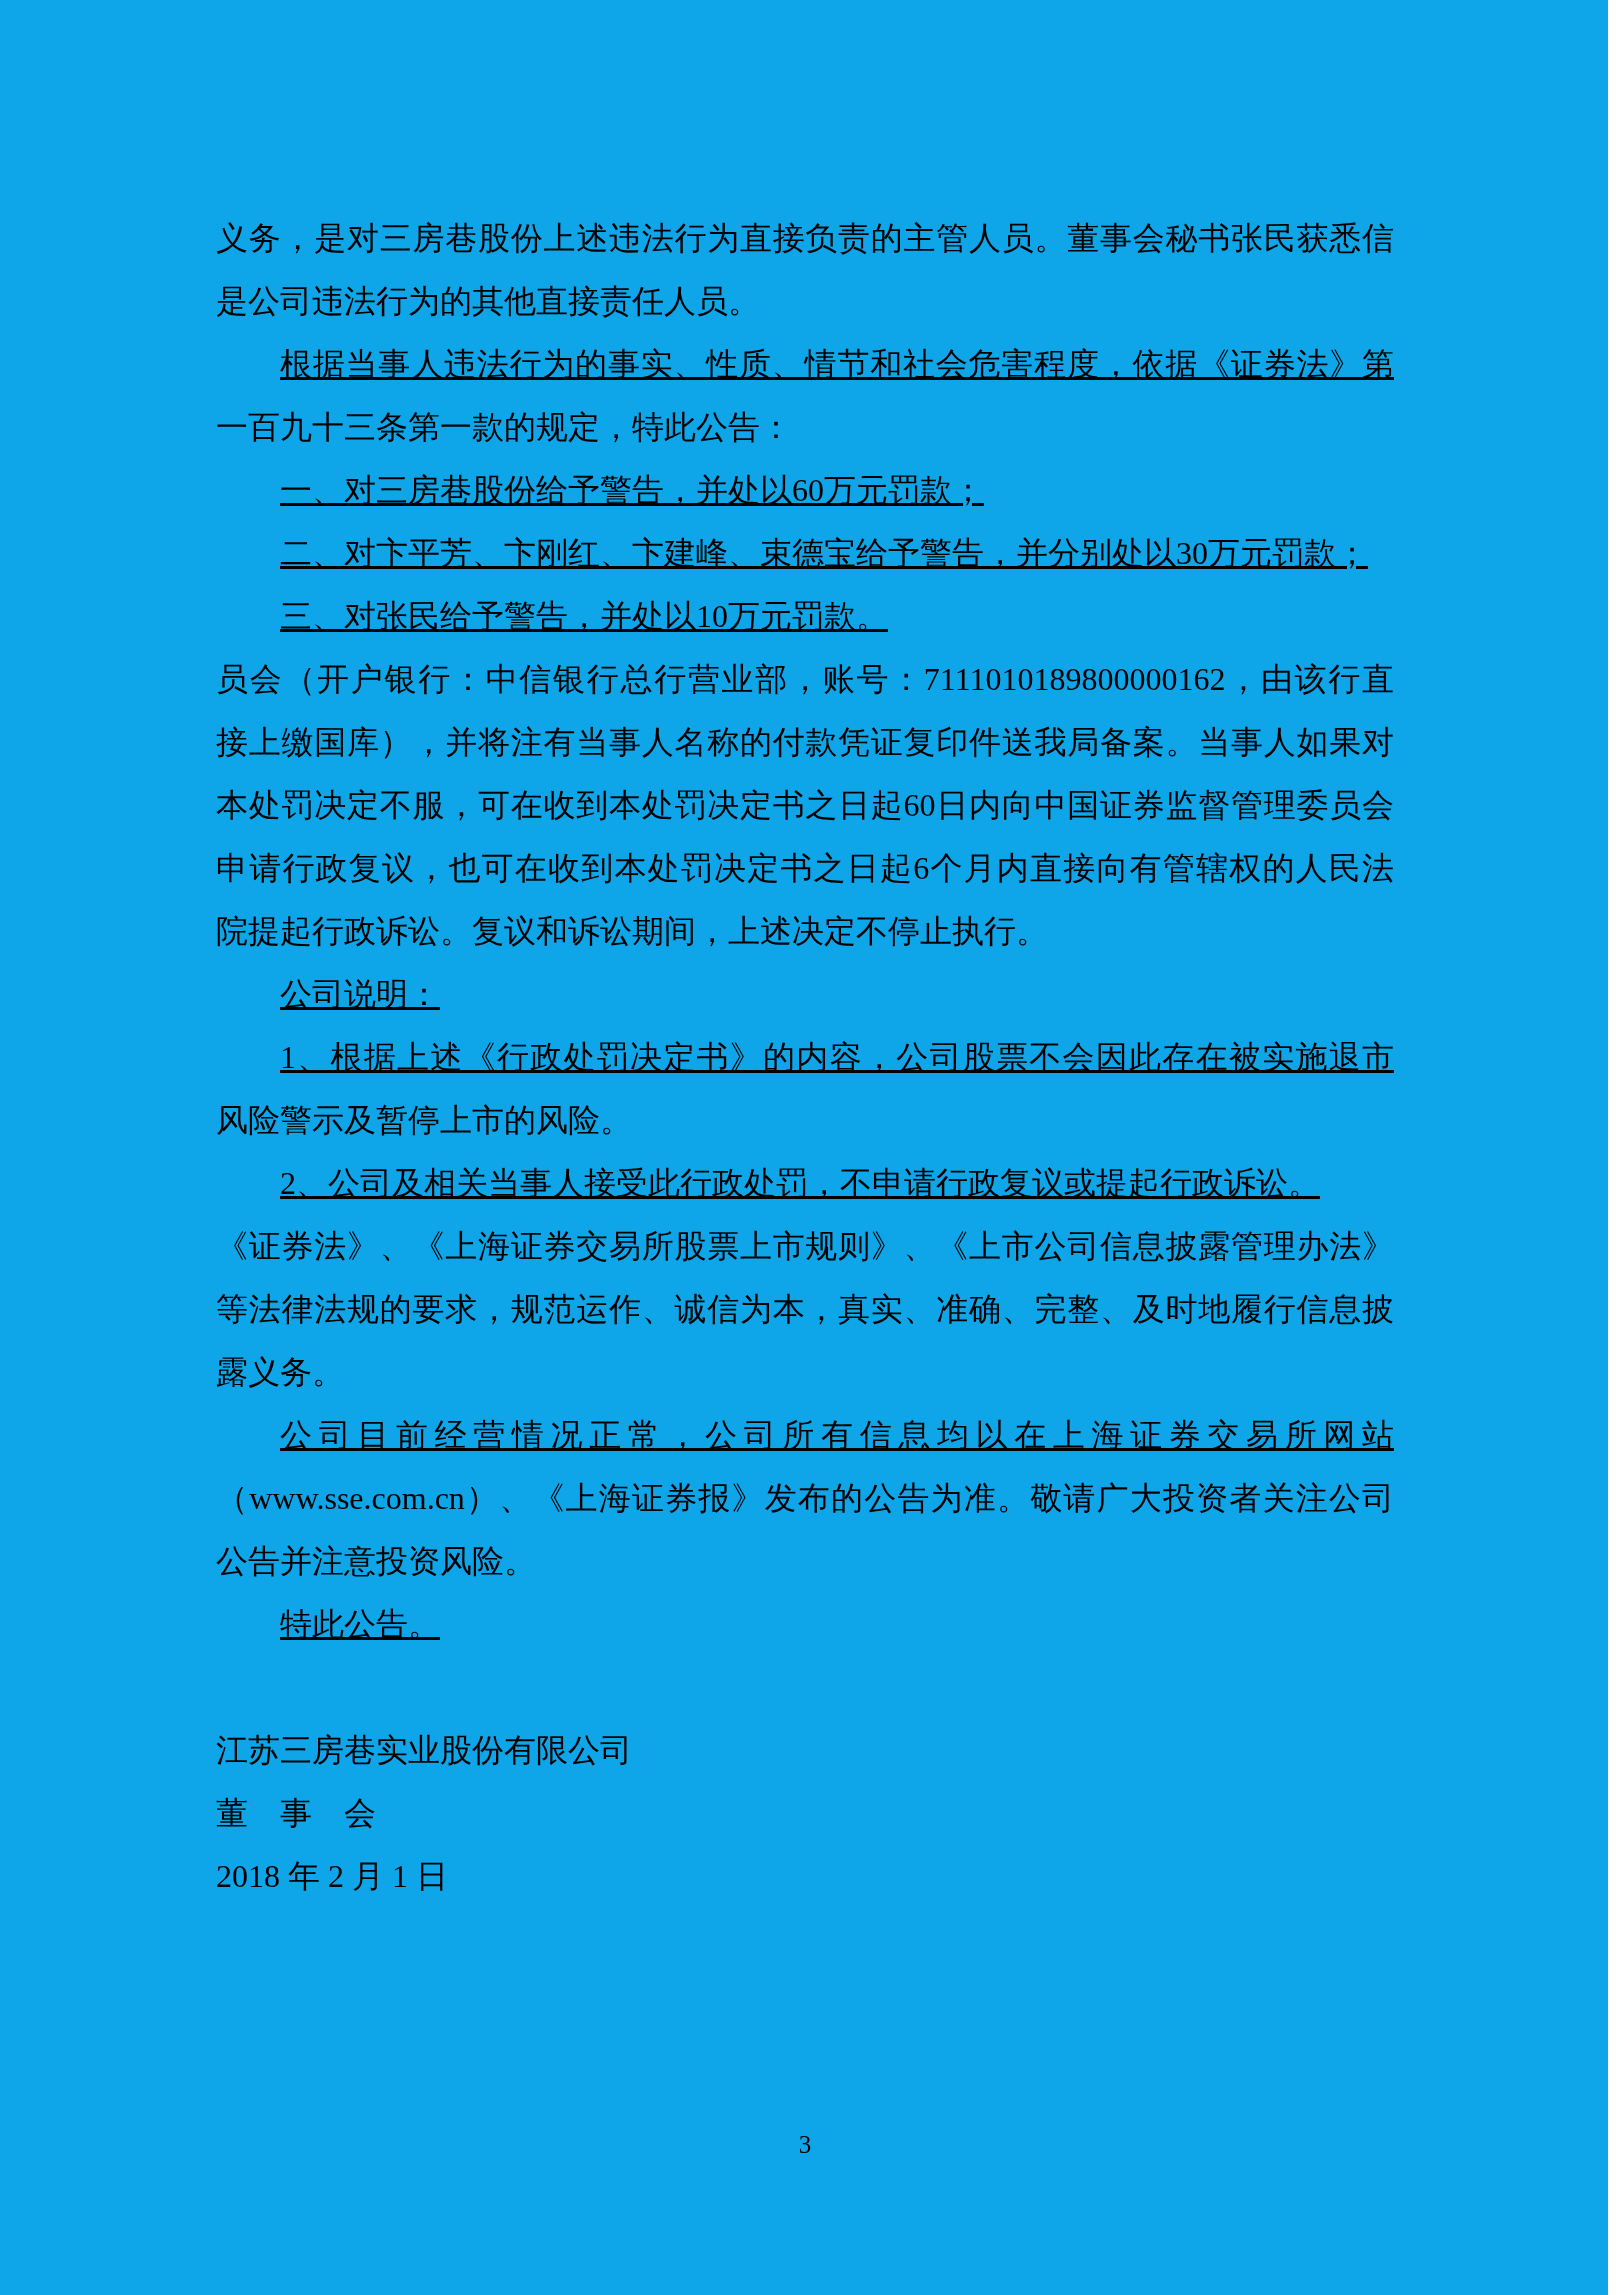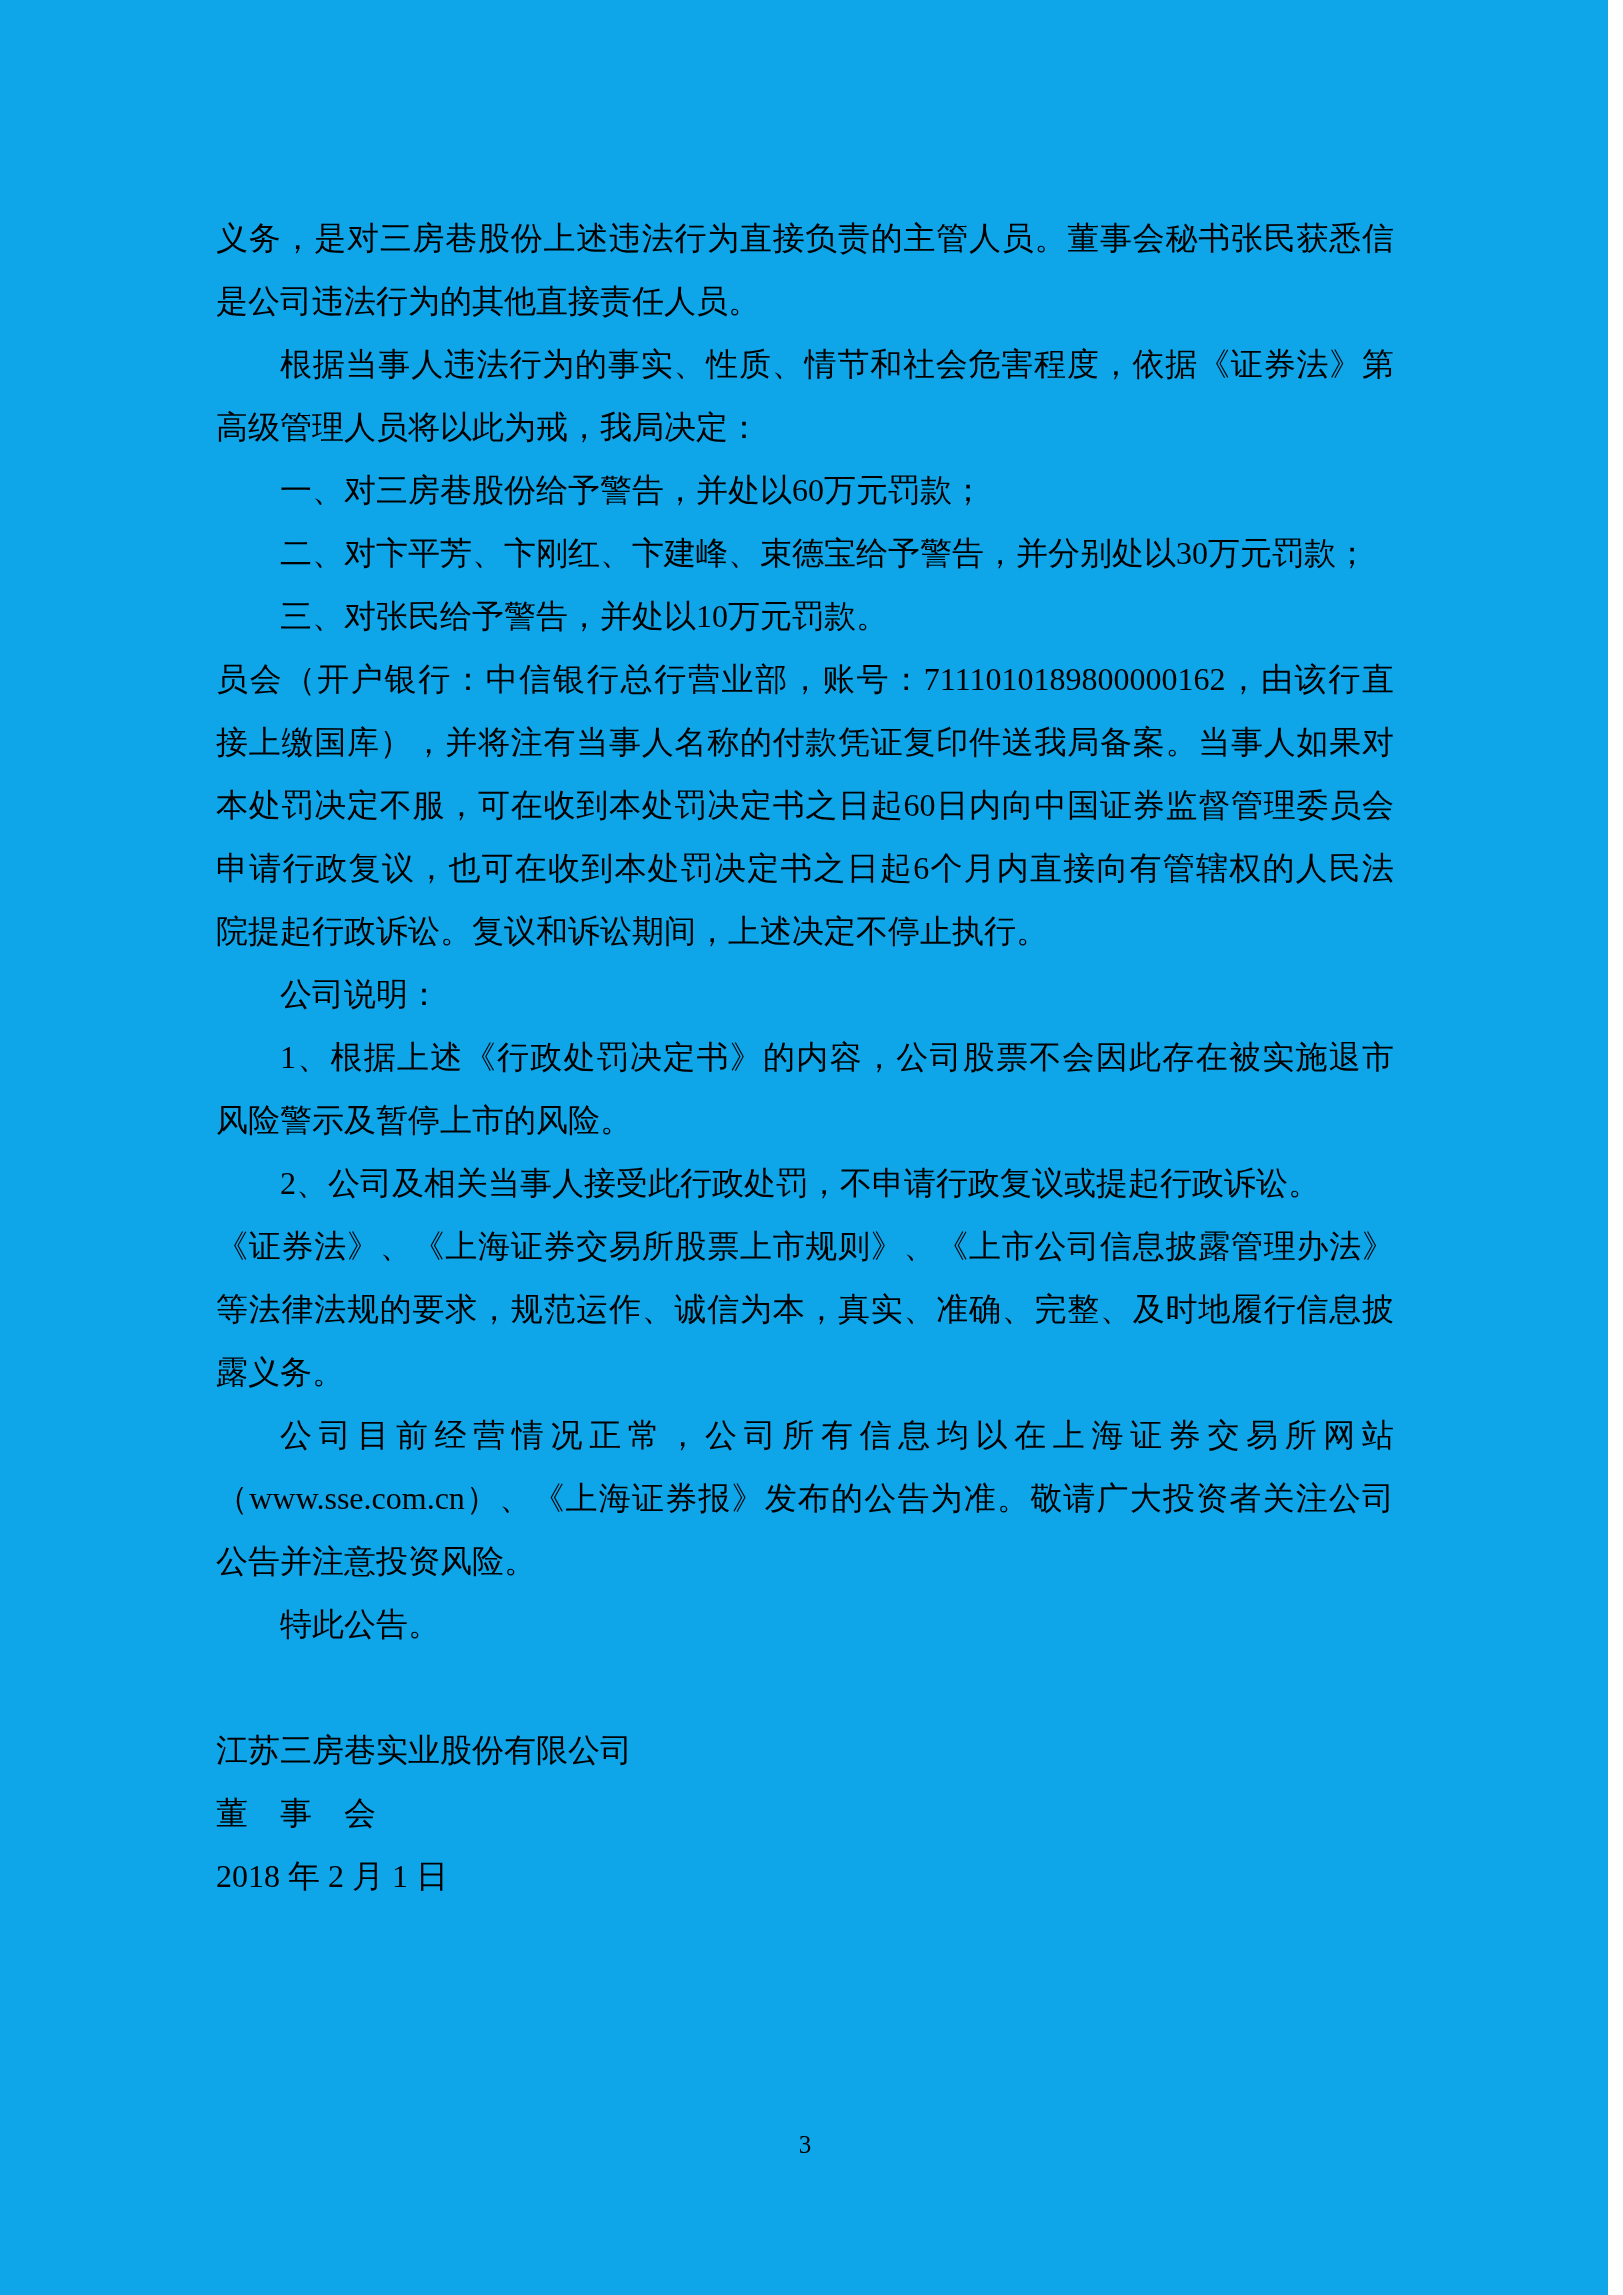--- a/index.html
+++ b/index.html
@@ -24,20 +24,21 @@
   }
   .line {
     height: 63px;
     line-height: 63px;
     font-size: 32px;
     letter-spacing: 0;
     color: #000000;
   }
   .line.indent {
     padding-left: 64px;
+    text-decoration: underline;
   }
   .line.fill {
     text-align: justify;
     text-align-last: justify;
     text-justify: inter-ideograph;
   }
   .line.blank {
     
   }
   .line.sig {
@@ -56,21 +57,21 @@
   }
 </style>
 </head>
 <body>
 
 <div class="page">
   <div class="content">
     <div class="line fill">义务，是对三房巷股份上述违法行为直接负责的主管人员。董事会秘书张民获悉信</div>
     <div class="line">是公司违法行为的其他直接责任人员。</div>
     <div class="line indent fill">根据当事人违法行为的事实、性质、情节和社会危害程度，依据《证券法》第</div>
-    <div class="line">高级管理人员将以此为戒，我局决定：</div>
+    <div class="line">一百九十三条第一款的规定，特此公告：</div>
     <div class="line indent">一、对三房巷股份给予警告，并处以60万元罚款；</div>
     <div class="line indent">二、对卞平芳、卞刚红、卞建峰、束德宝给予警告，并分别处以30万元罚款；</div>
     <div class="line indent">三、对张民给予警告，并处以10万元罚款。</div>
     <div class="line fill">员会（开户银行：中信银行总行营业部，账号：7111010189800000162，由该行直</div>
     <div class="line fill">接上缴国库），并将注有当事人名称的付款凭证复印件送我局备案。当事人如果对</div>
     <div class="line fill">本处罚决定不服，可在收到本处罚决定书之日起60日内向中国证券监督管理委员会</div>
     <div class="line fill">申请行政复议，也可在收到本处罚决定书之日起6个月内直接向有管辖权的人民法</div>
     <div class="line">院提起行政诉讼。复议和诉讼期间，上述决定不停止执行。</div>
     <div class="line indent">公司说明：</div>
     <div class="line indent fill">1、根据上述《行政处罚决定书》的内容，公司股票不会因此存在被实施退市</div>

